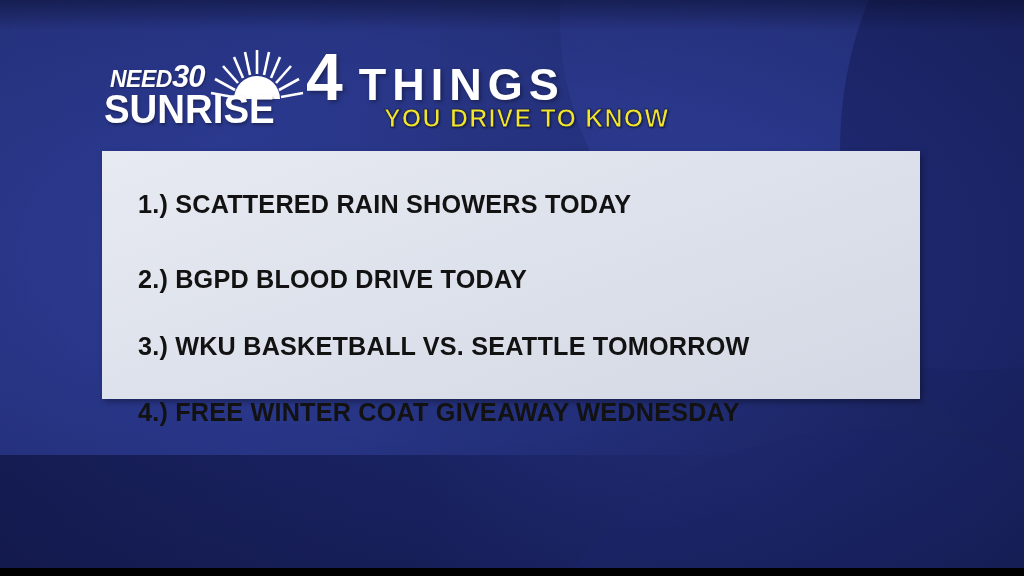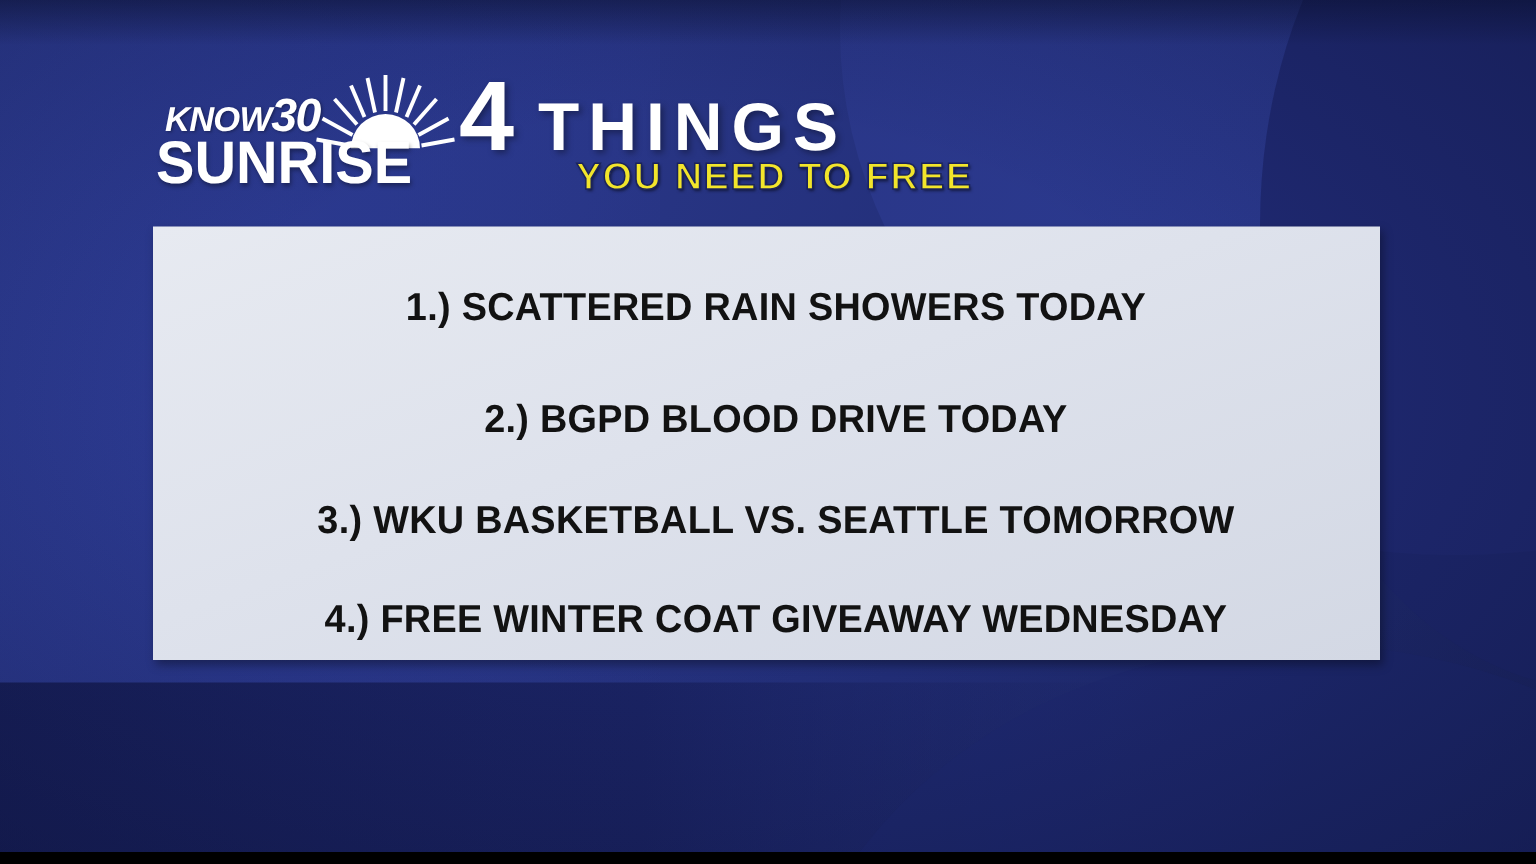--- a/index.html
+++ b/index.html
@@ -184,26 +184,25 @@
     -webkit-text-stroke: 1px #1b2359;
     text-shadow: 1px 1px 2px rgba(0,0,0,0.5);
   }
 
   
   .panel {
     position: absolute;
     left: 102px;
     top: 151px;
     width: 818px;
-    height: 289px;
+    height: 248px;
     background: linear-gradient(160deg, #e7eaf1 0%, #dee2ec 45%, #d3d8e4 100%);
     box-shadow: 2px 3px 6px rgba(0,0,0,0.35);
     box-sizing: border-box;
     padding: 28px 0 0 36px;
-    text-align: center;
   }
   .panel-list {
     list-style: none;
     margin: 0;
     padding: 0;
   }
   .panel-item {
     color: #121212;
     font-weight: bold;
     font-size: 26px;
@@ -227,21 +226,21 @@
   <div class="bg-arc-right"></div>
   <div class="bg-arc-far-right"></div>
   <div class="bg-bottom-dark"></div>
   <div class="bg-bottom-curve"></div>
   <div class="bg-top-shade"></div>
   <div class="bg-vignette"></div>
 
   <div class="header">
     <div class="logo-block">
       <div class="logo-news40">
-        <span>KNOW</span><span class="num">30</span>
+        <span>NEED</span><span class="num">30</span>
       </div>
       <div class="sun-icon">
         <svg width="96" height="52" viewBox="0 0 96 52" aria-hidden="true">
           <g fill="#ffffff">
             <circle cx="48" cy="52" r="23"></circle>
             <g stroke="#ffffff" stroke-width="2.6" stroke-linecap="butt">
               <line x1="48" y1="27" x2="48" y2="3"></line>
               <line x1="41" y1="28" x2="36" y2="5"></line>
               <line x1="55" y1="28" x2="60" y2="5"></line>
               <line x1="34" y1="31" x2="25" y2="10"></line>
@@ -258,21 +257,21 @@
       </div>
       <div class="logo-sunrise">SUNRISE</div>
     </div>
   </div>
 
   <div class="title-block">
     <div class="title-row">
       <span class="title-num">4</span>
       <span class="title-word">THINGS</span>
     </div>
-    <div class="title-sub">YOU NEED TO FREE</div>
+    <div class="title-sub">YOU DRIVE TO KNOW</div>
   </div>
 
   <div class="panel">
     <ul class="panel-list">
       <li class="panel-item i0">1.) SCATTERED RAIN SHOWERS TODAY</li>
       <li class="panel-item i1">2.) BGPD BLOOD DRIVE TODAY</li>
       <li class="panel-item i2">3.) WKU BASKETBALL VS. SEATTLE TOMORROW</li>
       <li class="panel-item i3">4.) FREE WINTER COAT GIVEAWAY WEDNESDAY</li>
     </ul>
   </div>

